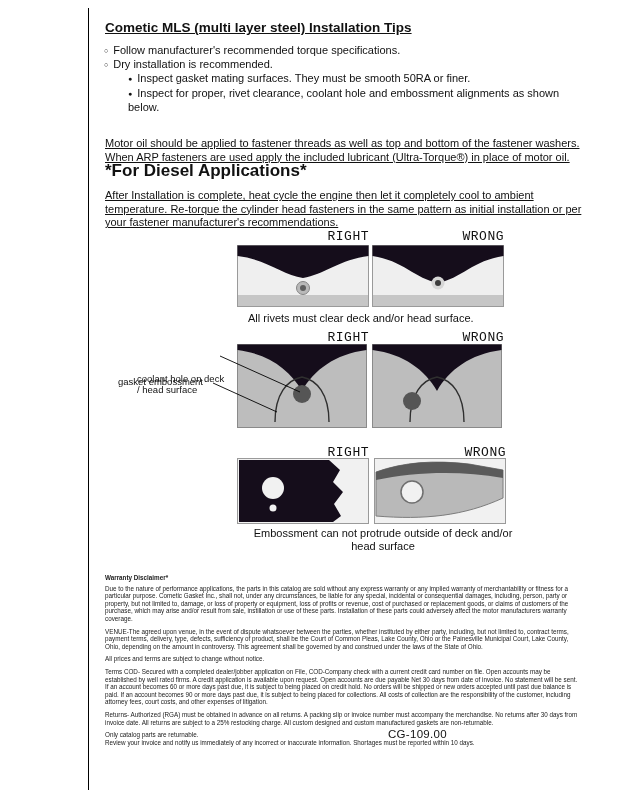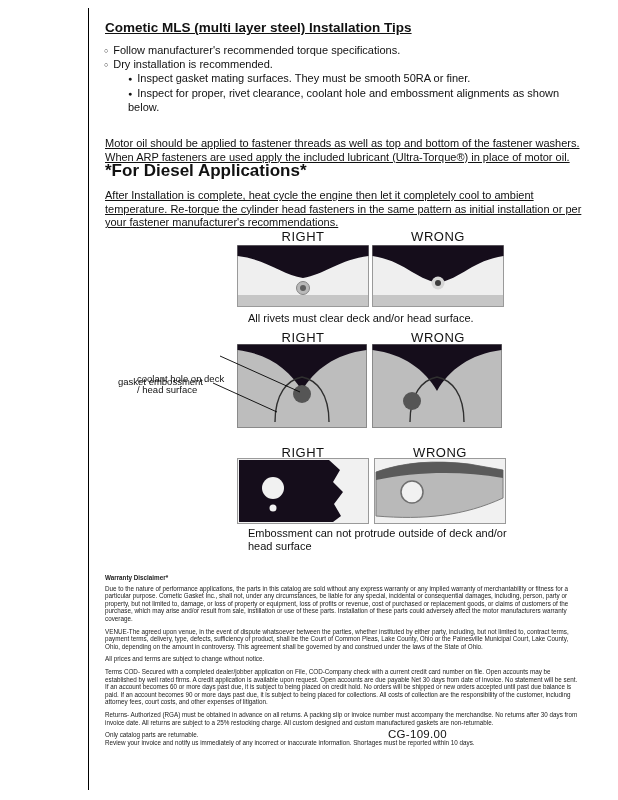--- a/index.html
+++ b/index.html
@@ -23,21 +23,21 @@
   .tip::before { content:"○"; font-size:7px; margin-right:5px; position:relative; top:-1px; }
   .subtip { margin-left:24px; white-space:normal; }
   .subtip::before { content:"●"; font-size:7px; margin-right:5px; position:relative; top:-1px; }
 
   .diesel-heading { position:absolute; left:105px; top:117px; font-size:17px; font-weight:bold;margin-top:44px; }
   .para { position:absolute; left:105px; width:492px; font-size:11px; line-height:13.6px;text-decoration:underline; }
   .p1 { top:137px; }
   .p2 { top:172px;margin-top:17px; }
   .note { position:absolute; left:105px; top:215px; font-size:11px; }
 
-  .dlabel { position:absolute; width:132px; text-align:center; font-size:13px; letter-spacing:0.5px; }
+  .dlabel { position:absolute; width:132px; text-align:right; font-size:13px; letter-spacing:0.5px;font-family:Liberation Mono, monospace; }
   .dimg { position:absolute; line-height:0; }
   .caption { position:absolute; left:248px; font-size:11px; line-height:13px; }
 
   .ann { position:absolute; font-size:9.5px; line-height:10.5px; }
   .ann1 { left:137px; top:346px; width:88px;margin-top:28px; }
   .ann2 { left:118px; top:377px; width:100px; }
   .ann-lines { position:absolute; left:120px; top:340px; pointer-events:none; }
 
   .legal { position:absolute; left:105px; top:574px; width:477px; font-size:6.3px; line-height:7.6px; color:#1a1a1a; }
   .legal .lh { font-weight:bold; margin-bottom:3px; }
@@ -128,21 +128,21 @@
     </svg>
   </div>
   <div class="dimg" style="left:374px; top:458px;">
     <svg width="132" height="66" viewBox="0 0 132 66">
       <rect x="0.5" y="0.5" width="131" height="65" fill="#f1f1f1" stroke="#9a9a9a"></rect>
       <path d="M2 14 C30 4 60 2 95 6 L129 12 L129 40 C90 58 50 62 2 58 Z" fill="#b9b9b9" stroke="#7c7c7c"></path>
       <path d="M2 14 C30 4 60 2 95 6 L129 12 L129 20 C85 12 40 14 2 22 Z" fill="#5a5a5a"></path>
       <circle cx="38" cy="34" r="11" fill="#f1f1f1" stroke="#6f6f6f" stroke-width="1.5"></circle>
     </svg>
   </div>
-  <div class="caption" style="top:527px; width:270px;">Embossment can not protrude outside of deck and/or head surface</div>
+  <div class="caption" style="top:527px; width:270px;text-align:center;">Embossment can not protrude outside of deck and/or head surface</div>
 
   <div class="legal">
     <div class="lh">Warranty Disclaimer*</div>
     <p>Due to the nature of performance applications, the parts in this catalog are sold without any express warranty or any implied warranty of merchantability or fitness for a particular purpose.  Cometic Gasket Inc., shall not, under any circumstances, be liable for any special, incidental or consequential damages, including, person, party or property, but not limited to, damage, or loss of property or equipment, loss of profits or revenue, cost of purchased or replacement goods, or claims of customers of the purchase, which may arise and/or result from sale, instillation or use of these parts.  Installation of these parts could adversely affect the motor manufacturers warranty coverage.</p>
     <p>VENUE-The agreed upon venue, in the event of dispute whatsoever between the parties, whether instituted by either party, including, but not limited to, contract terms, payment terms, delivery, type, defects, sufficiency of product, shall be the Court of Common Pleas, Lake County, Ohio or the Painesville Municipal Court, Lake County, Ohio, depending on the amount in controversy. This agreement shall be governed by and construed under the laws of the State of Ohio.</p>
     <p>All prices and terms are subject to change without notice.</p>
     <p>Terms COD- Secured with a completed dealer/jobber application on File, COD-Company check with a current credit card number on file.  Open accounts may be established by well rated firms.  A credit application is available upon request.  Open accounts are due payable Net 30 days from date of invoice.  No statement will be sent.  If an account becomes 60 or more days past due, it is subject to being placed on credit hold.  No orders will be shipped or new orders accepted until past due balance is paid.  If an account becomes 90 or more days past due, it is subject to being placed for collections.  All costs of collection are the responsibility of the customer, including attorney fees, court costs, and other expenses of litigation.</p>
     <p>Returns- Authorized (RGA) must be obtained in advance on all returns.  A packing slip or invoice number must accompany the merchandise.  No returns after 30 days from invoice date.  All returns are subject to a 25% restocking charge.  All custom designed and custom manufactured gaskets are non-returnable.</p>
     <p class="tight">Only catalog parts are returnable.</p>
     <p>Review your invoice and notify us immediately of any incorrect or inaccurate information.  Shortages must be reported within 10 days.</p>

